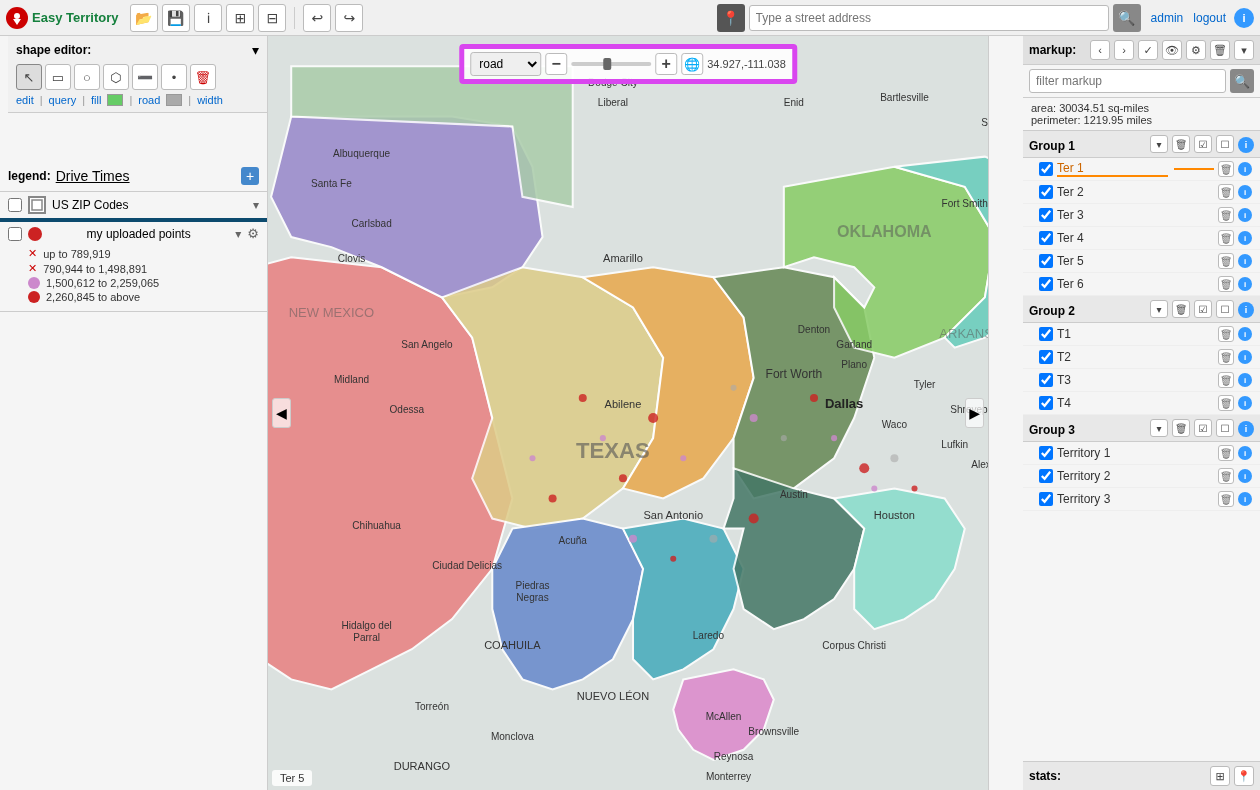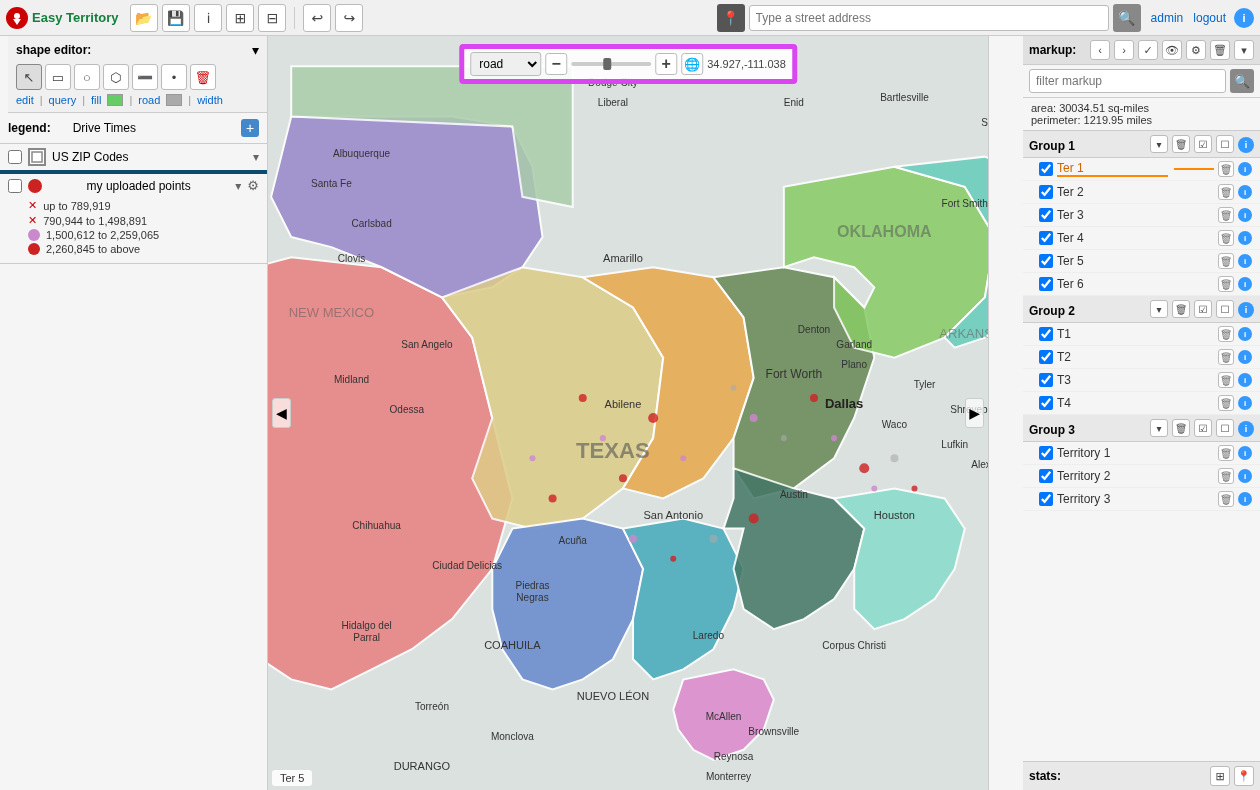--- a/index.html
+++ b/index.html
@@ -131,24 +131,24 @@
     .edit-sep { color: #999; }
     .color-swatch { width: 16px; height: 12px; background: #66cc66; display: inline-block; border: 1px solid #999; }
     .color-swatch2 { width: 16px; height: 12px; background: #aaaaaa; display: inline-block; border: 1px solid #999; }
 
     
     #legend-section {
       padding: 6px 8px;
       border-bottom: 1px solid #ccc;
     }
     #legend-header {
-      display: flex; align-items: center; gap: 22px;
+      display: flex; align-items: center; gap: 5px; margin-top: 48px;
     }
     .legend-label { font-weight: bold; font-size: 12px; }
-    .legend-value { font-size: 12px; }
+    .legend-value { font-size: 14px; text-decoration: underline; }
     .legend-add-btn {
       width: 18px; height: 18px;
       background: #4488cc;
       color: white;
       border: none;
       border-radius: 3px;
       cursor: pointer;
       font-size: 14px;
       display: flex; align-items: center; justify-content: center;
       margin-left: auto;

